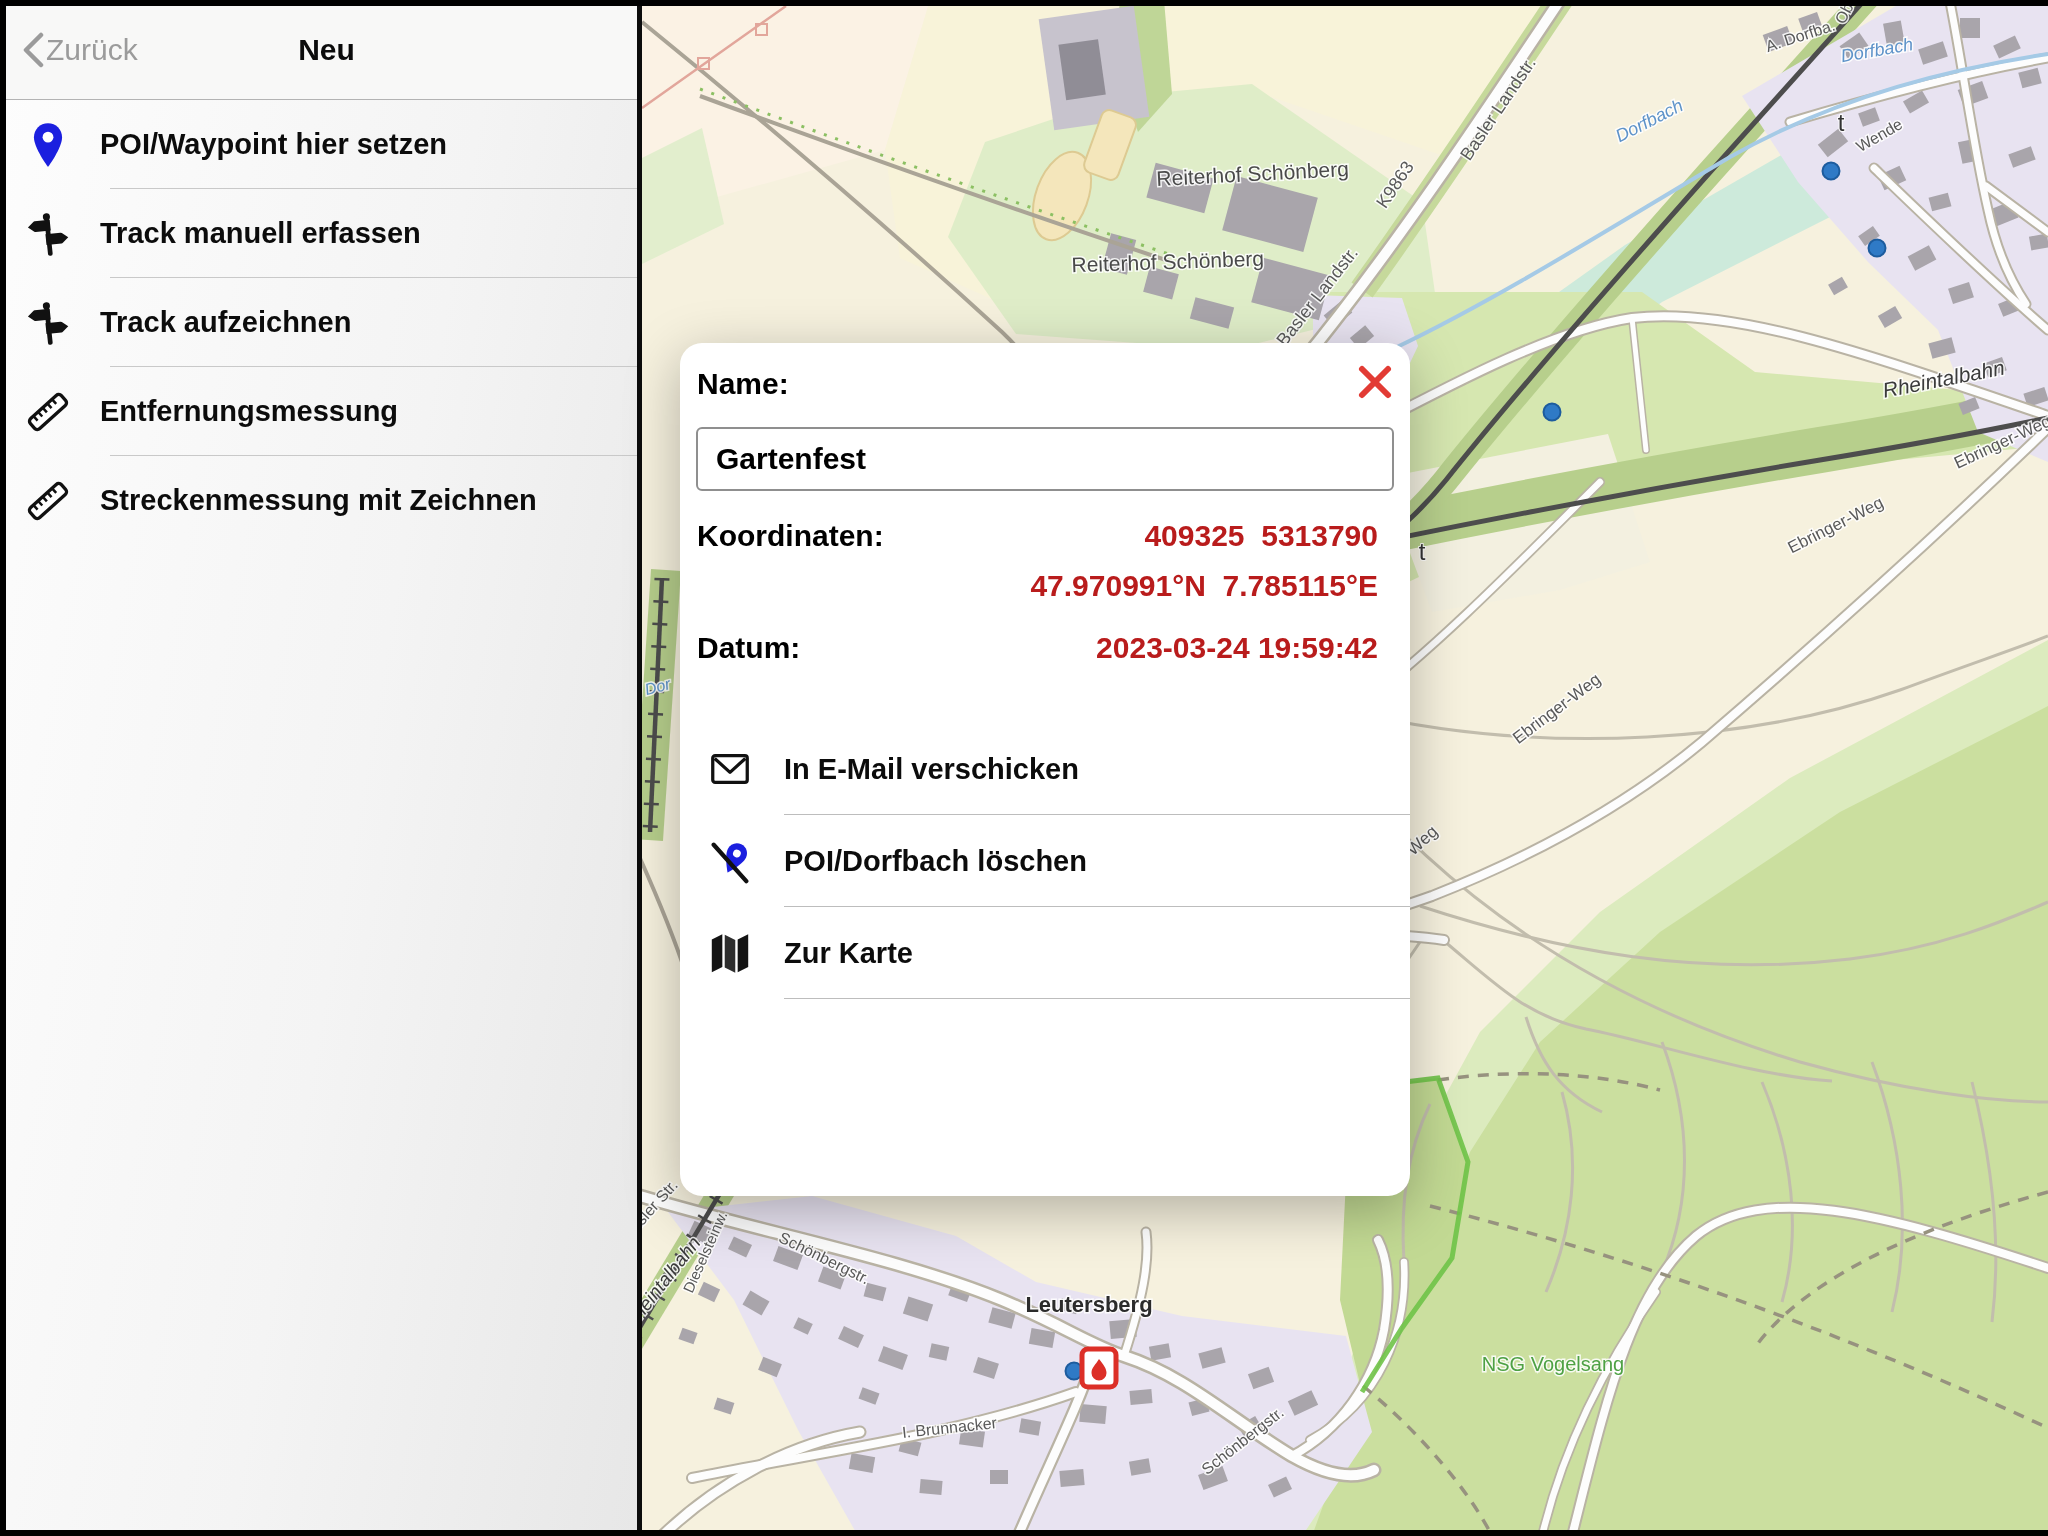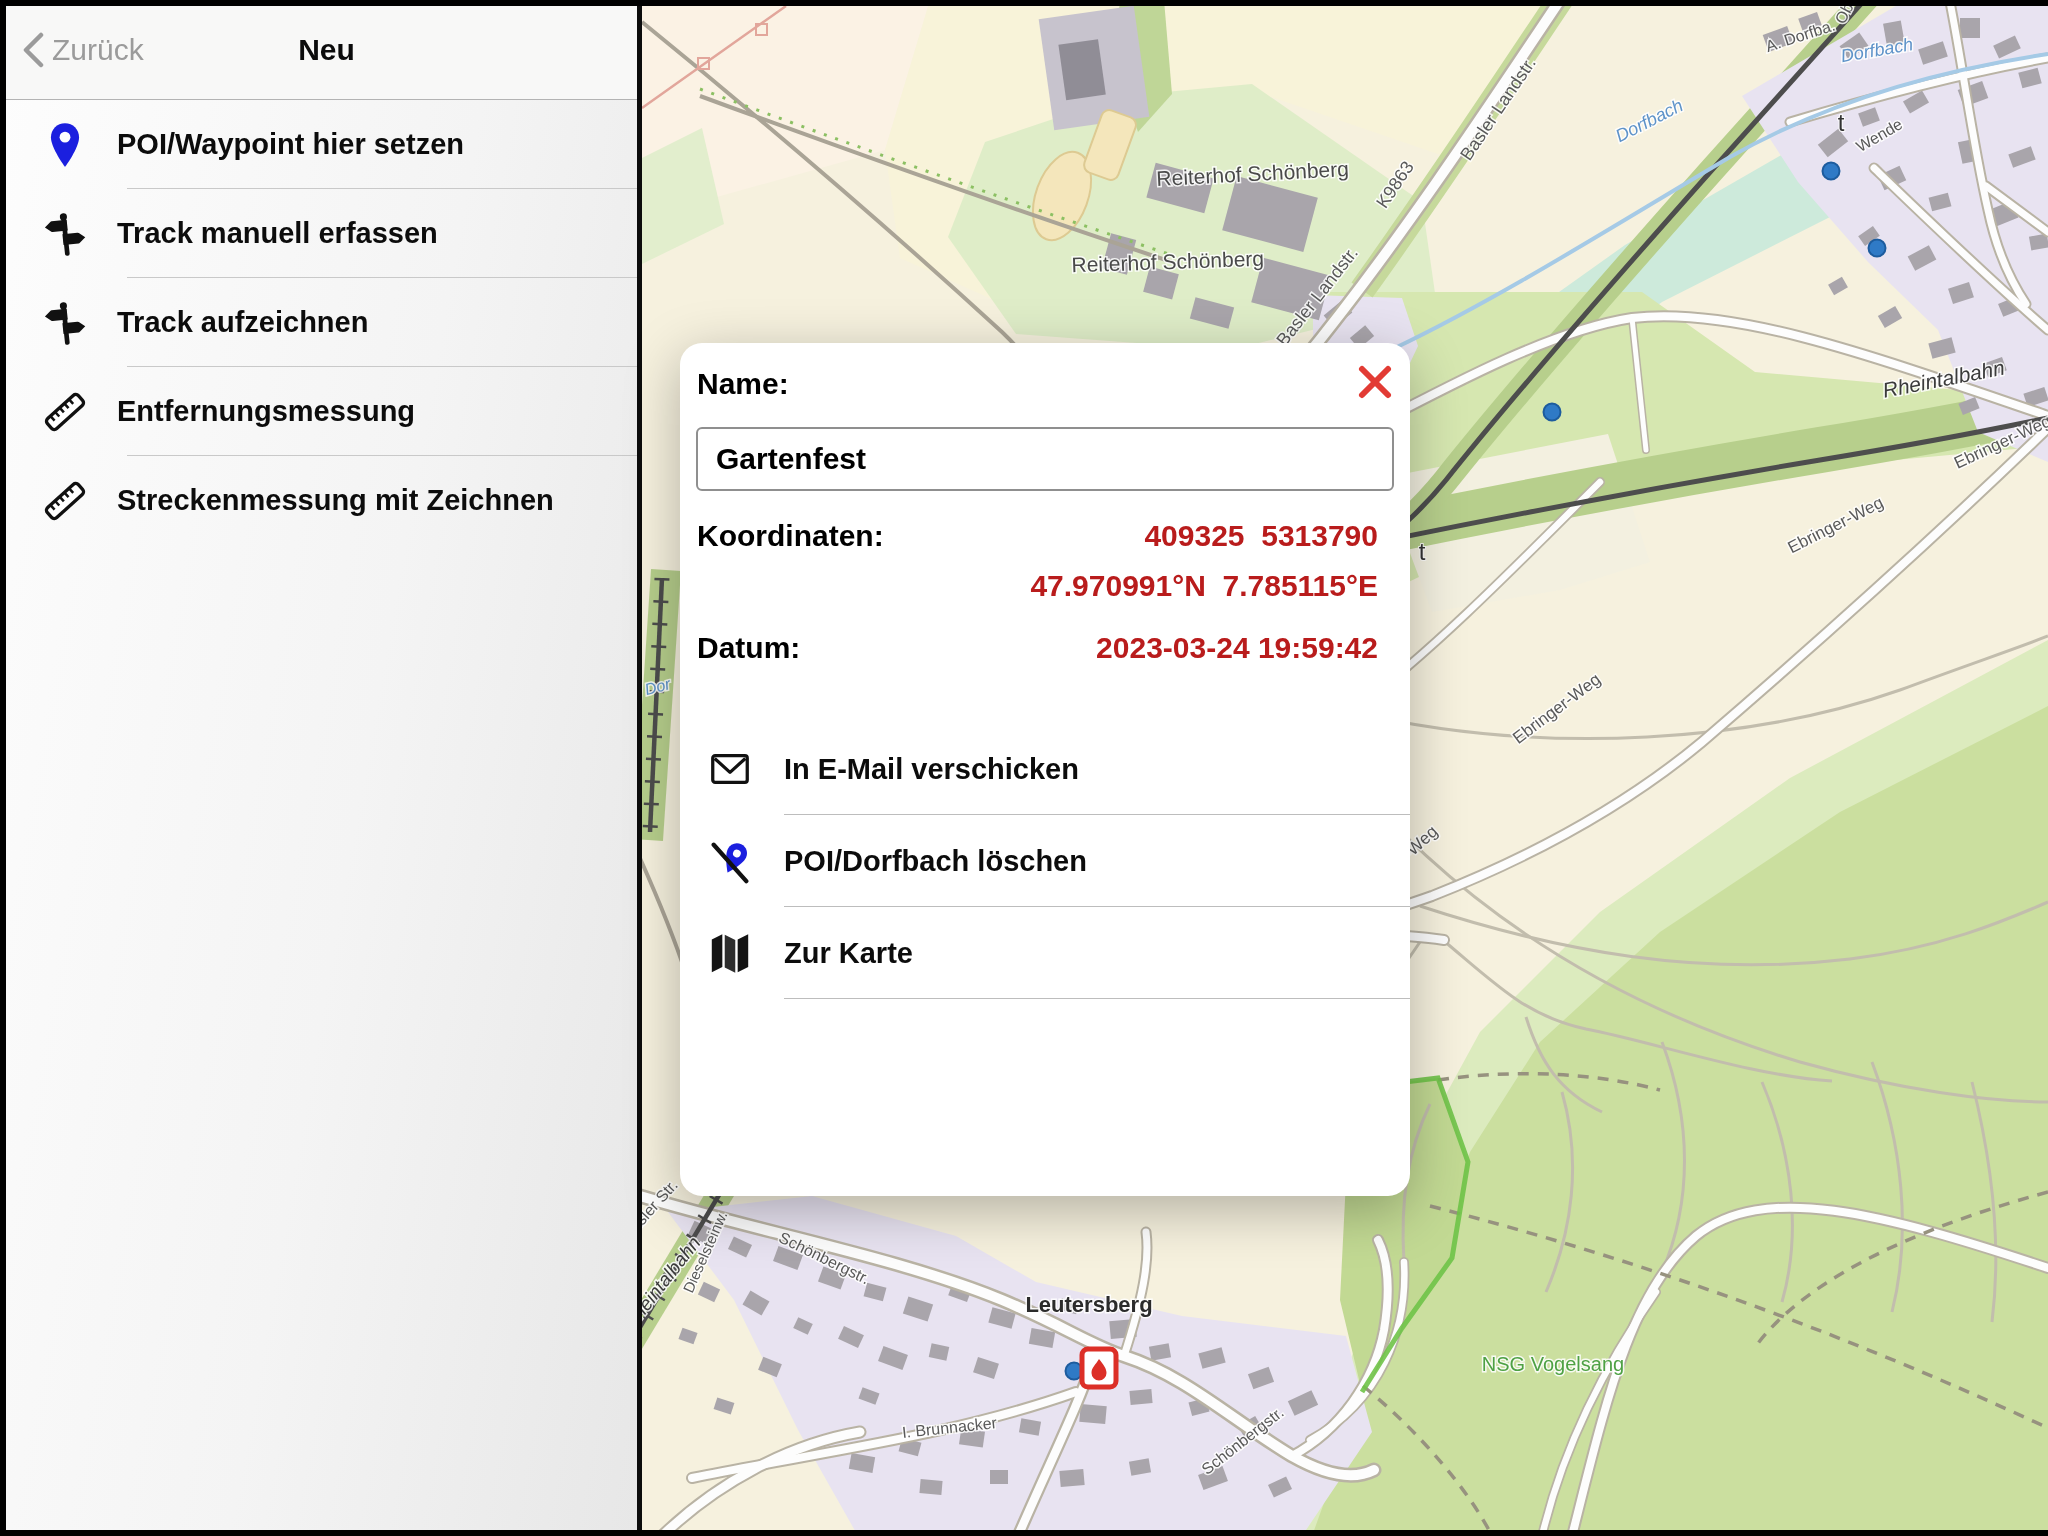--- a/index.html
+++ b/index.html
@@ -12,26 +12,26 @@
   #map{position:absolute;left:0;top:0;z-index:1;}
   text.mlbl{paint-order:stroke;stroke:rgba(255,255,255,.85);stroke-width:3px;font-family:"Liberation Sans",sans-serif;}
   text.road{fill:#595959;} text.place{fill:#2b2b2b;font-weight:bold;} text.place2{fill:#4a4a4a;}
   text.water{fill:#5e93c9;font-style:italic;} text.rail{fill:#3b3b3b;font-style:italic;}
   text.nsg{fill:#4ea144;} text.symbol{fill:#333;stroke-width:2px;}
   
   #sidebar{position:absolute;left:0;top:0;width:637px;height:1536px;z-index:20;
            background:linear-gradient(100deg,#fdfdfd 0%,#f4f4f4 55%,#e7e7e7 100%);
            border-right:5px solid #0c0c0c;}
   .sb-header{position:relative;height:99px;background:#f8f8f7;border-bottom:1px solid #b3b3b3;}
-  .back{position:absolute;left:20px;top:0;height:99px;display:flex;align-items:center;gap:6px;cursor:pointer;}
+  .back{position:absolute;left:20px;top:0;height:99px;display:flex;align-items:center;cursor:pointer;}
   .back span{font-size:30px;color:#9b9b9b;}
   .sb-title{position:absolute;left:16px;right:0;top:0;height:99px;display:flex;align-items:center;justify-content:center;
             font-size:30px;font-weight:bold;color:#0b0b0b;pointer-events:none;}
   #menu{list-style:none;margin:0;padding:0;}
-  #menu li{position:relative;height:89px;display:flex;align-items:center;cursor:pointer;margin-left:17px;}
+  #menu li{position:relative;height:89px;display:flex;align-items:center;cursor:pointer;}
   #menu li:not(:last-child)::after{content:"";position:absolute;left:110px;right:0;bottom:0;height:1.5px;background:#c9c9c9;}
   .mi-icon{position:absolute;left:22px;width:52px;height:52px;display:flex;align-items:center;justify-content:center;}
   .mi-icon svg{width:50px;height:50px;}
   .mi-label{position:absolute;left:100px;font-size:29px;font-weight:600;color:#0c0c0c;white-space:nowrap;}
   
   #dialog{position:absolute;left:680px;top:343px;width:730px;height:853px;background:#fff;border-radius:22px;
           box-shadow:0 14px 55px rgba(0,0,0,.28);z-index:30;}
   .dlg-name-label{position:absolute;left:17px;top:24px;font-size:30px;font-weight:bold;color:#000;}
   .dlg-close{position:absolute;right:16px;top:20px;width:38px;height:38px;cursor:pointer;}
   .dlg-input{position:absolute;left:16px;right:16px;top:84px;height:64px;border:2px solid #8f8f8f;border-radius:6px;

